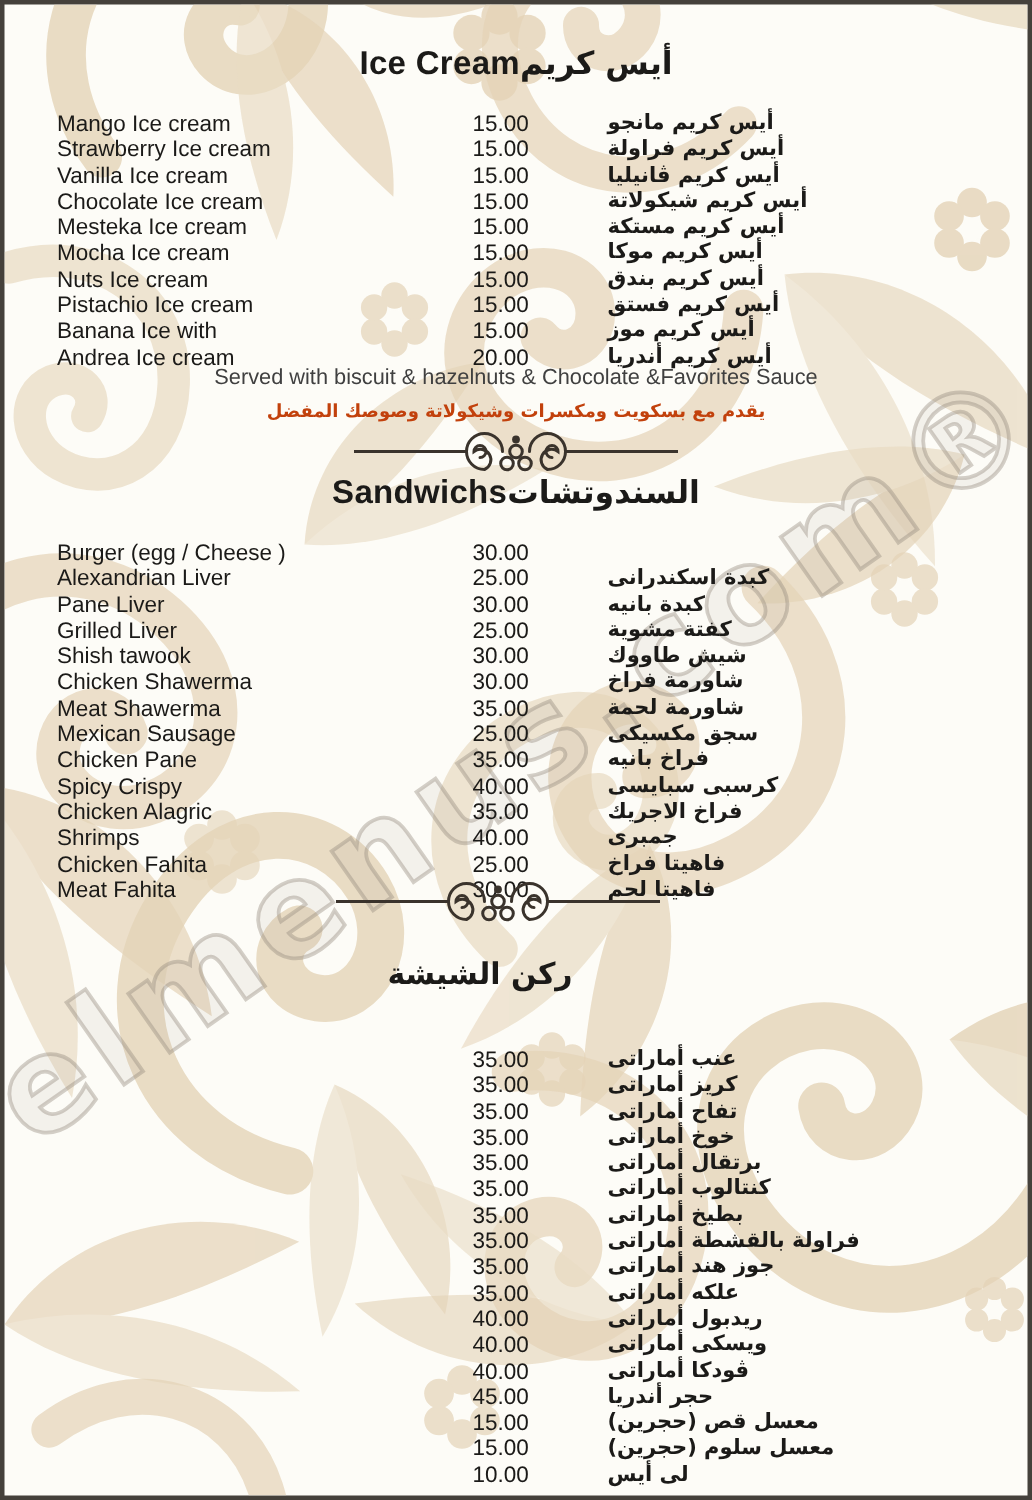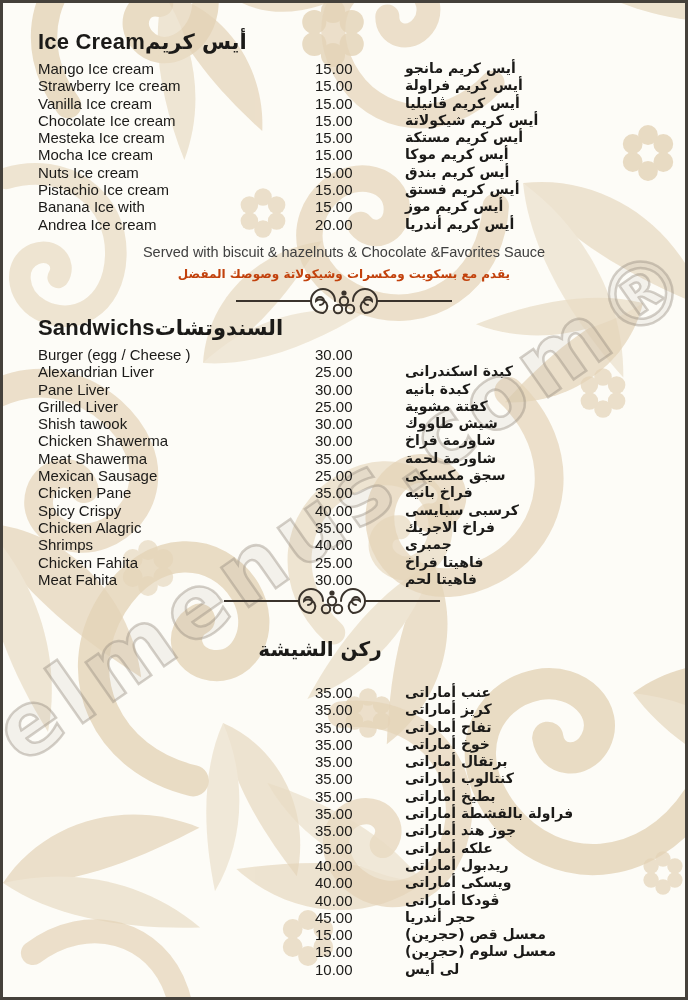--- a/index.html
+++ b/index.html
@@ -19,24 +19,24 @@
     position:absolute;left:50%;top:500px;z-index:1;
     transform:translate(-50%,-50%) rotate(-35deg);
     font-family:"DejaVu Sans",sans-serif;
     font-size:88px;font-weight:bold;letter-spacing:7px;white-space:nowrap;
     color:rgba(158,148,136,0.10);
     -webkit-text-stroke:2.5px rgba(148,138,126,0.40);
     pointer-events:none;
   }
   .content{position:absolute;inset:0;z-index:2;}
   .sec{position:absolute;left:35px;right:35px;}
-  .sec-head{display:flex;justify-content:flex-start;align-items:baseline;}
+  .sec-head{display:flex;justify-content:center;align-items:baseline;}
   .title-en{font-size:22px;font-weight:bold;letter-spacing:.2px;}
   .title-ar{font-size:21px;font-weight:bold;font-family:"DejaVu Sans",sans-serif;direction:rtl;}
-  .rows{margin-top:5px;}
+  .rows{margin-top:19px;}
   .row{display:grid;grid-template-columns:277px 90px 1fr;line-height:17.3px;}
   .cell{display:block;}
   .cell.en{font-size:15px;}
   .cell.price{font-size:15px;}
   .cell.ar{font-size:14px;font-weight:bold;text-align:left;direction:rtl;font-family:"DejaVu Sans",sans-serif;}
   .note-en{position:absolute;left:0;right:0;top:241px;text-align:center;font-size:14.5px;color:#404040;}
   .note-ar{position:absolute;left:0;right:0;top:264px;text-align:center;font-size:12px;font-weight:bold;
            color:#c2410c;direction:rtl;font-family:"DejaVu Sans",sans-serif;}
   .divider{position:absolute;left:50%;}
   .divider-1{top:284px;transform:translateX(-50%);}

